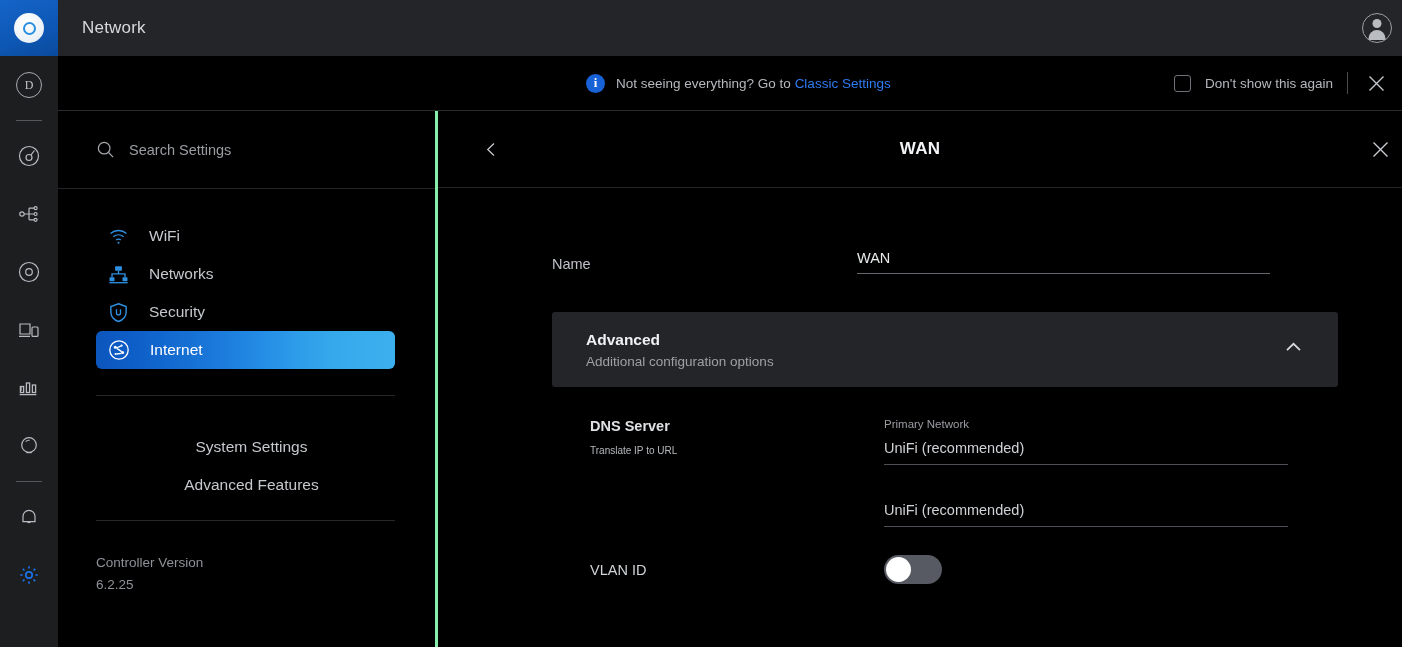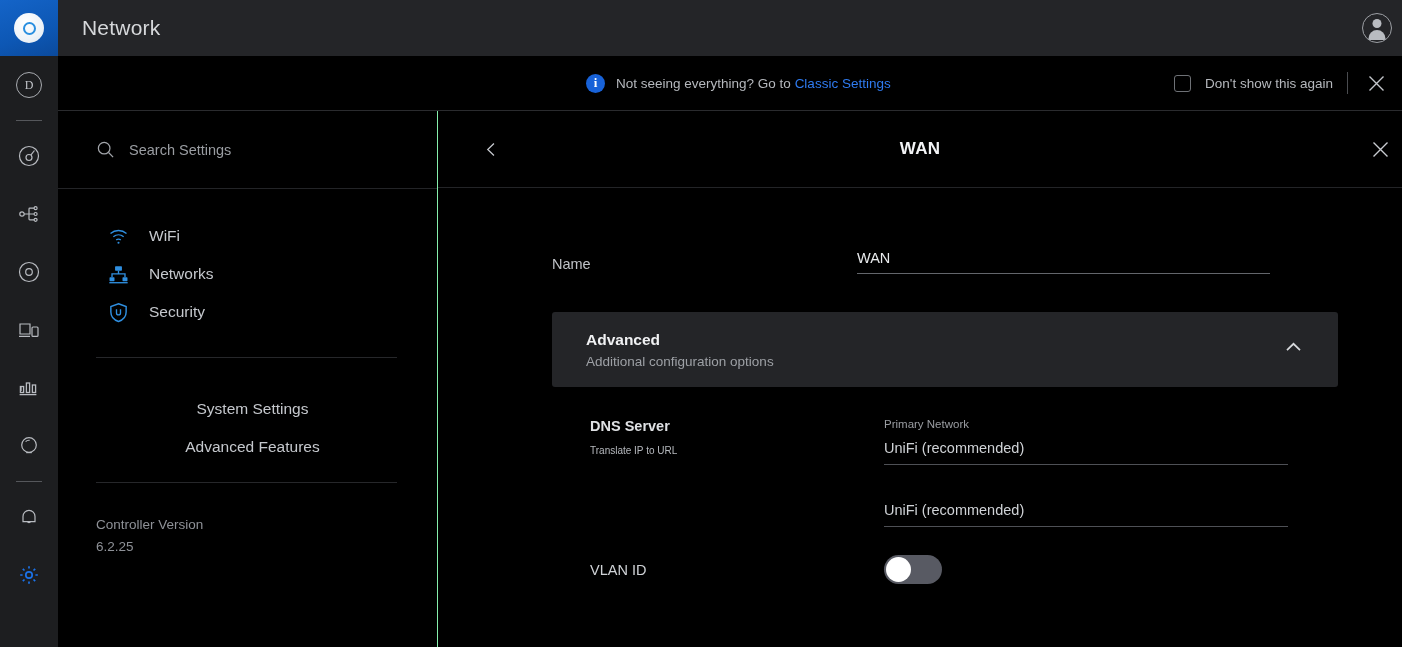--- a/index.html
+++ b/index.html
@@ -45,21 +45,21 @@
   }
   .rail svg { display: block; }
 
   
   .topbar {
     position: absolute; left: 58px; top: 0; width: 1344px; height: 56px;
     background: #242528;
     display: flex; align-items: center;
   }
   .topbar-title {
-    margin-left: 24px; font-size: 21px; color: #d6d8db; font-weight: 400;
+    margin-left: 24px; font-size: 17px; color: #d6d8db; font-weight: 400;
     letter-spacing: .2px;
   }
   .topbar-right { margin-left: auto; margin-right: 10px; display: flex; align-items: center; }
   .avatar-user {
     width: 30px; height: 30px; border-radius: 50%;
     border: 1.5px solid #9c9fa4; display:flex; align-items:flex-end; justify-content:center;
     overflow:hidden; position: relative;
   }
   .av-head { width: 9px; height: 9px; border-radius: 50%; background:#b9bcc1; position:absolute; top:5px; left:50%; transform:translateX(-50%); }
   .av-body { width: 17px; height: 10px; border-radius: 9px 9px 0 0; background:#b9bcc1; position:absolute; bottom:2px; left:50%; transform:translateX(-50%); }
@@ -93,21 +93,21 @@
   .chk-label { font-size: 13.5px; color: #b5b8bd; cursor: pointer; }
   .vdiv { width: 1px; height: 22px; background: #4a4c50; }
   .x-btn {
     width: 28px; height: 28px; display:flex; align-items:center; justify-content:center;
     cursor: pointer;
   }
 
   
   .sidebar {
     position: absolute; left: 58px; top: 111px; width: 380px; height: 536px;
-    background: #000; border-right: 1px solid #86efac;
+    background: #000; border-right: 3px solid #86efac;
   }
   .search-row {
     height: 78px; display: flex; align-items: center; padding-left: 38px; gap: 14px;
     border-bottom: 1px solid #232427; cursor: text;
   }
   .search-placeholder { font-size: 14.5px; color: #9a9da2; }
   .nav-group { padding-top: 28px; }
   .nav-item {
     height: 38px; margin: 0 40px 0 38px; padding-left: 12px;
     display: flex; align-items: center; gap: 20px;
@@ -336,20 +336,31 @@
       </div>
 
       <div class="nav-item">
         <svg width="21" height="21" viewBox="0 0 22 22" fill="none" stroke="#2f8fe0" stroke-width="1.5">
           <path d="M11 1.8 L19 4.8 V10.6 C19 15.6 15.4 19.1 11 20.4 C6.6 19.1 3 15.6 3 10.6 V4.8 Z"></path>
           <path d="M8.9 7.6 V11.4 A2.1 2.1 0 0 0 13.1 11.4 V7.6" stroke-width="1.4"></path>
         </svg>
         <span class="nav-label">Security</span>
       </div>
 
+      <div class="nav-item active">
+        <svg width="22" height="22" viewBox="0 0 22 22" fill="none" stroke="#ffffff" stroke-width="1.3">
+          <circle cx="11" cy="11" r="9.2"></circle>
+          <circle cx="7.3" cy="8.2" r="1.5" fill="#ffffff" stroke="none"></circle>
+          <circle cx="13.6" cy="6.6" r="1.1" fill="#ffffff" stroke="none"></circle>
+          <circle cx="14.6" cy="13.4" r="1.5" fill="#ffffff" stroke="none"></circle>
+          <circle cx="7.6" cy="15" r="1.1" fill="#ffffff" stroke="none"></circle>
+          <path d="M8.2 9 L12.9 7.2 M8.8 9.4 L13.6 12.6 M13.5 14.4 L8.5 15"></path>
+        </svg>
+        <span class="nav-label">Internet</span>
+      </div>
 
     </div>
 
     <div class="nav-divider"></div>
 
     <div class="nav-group2">
 
       <div class="nav-item">
         <svg width="21" height="21" viewBox="0 0 22 22" fill="none" stroke="#c0c3c8" stroke-width="1.3">
           <rect x="2" y="3.4" width="18" height="6.2" rx="3.1"></rect>

